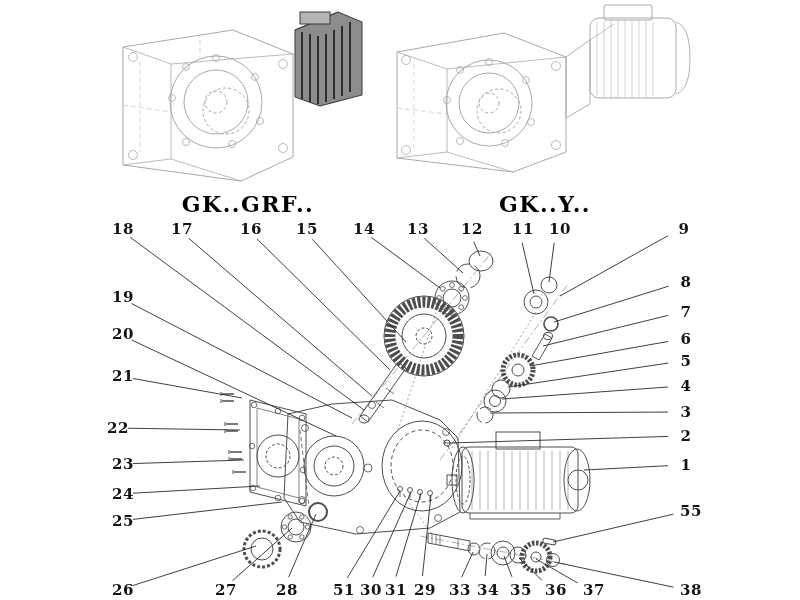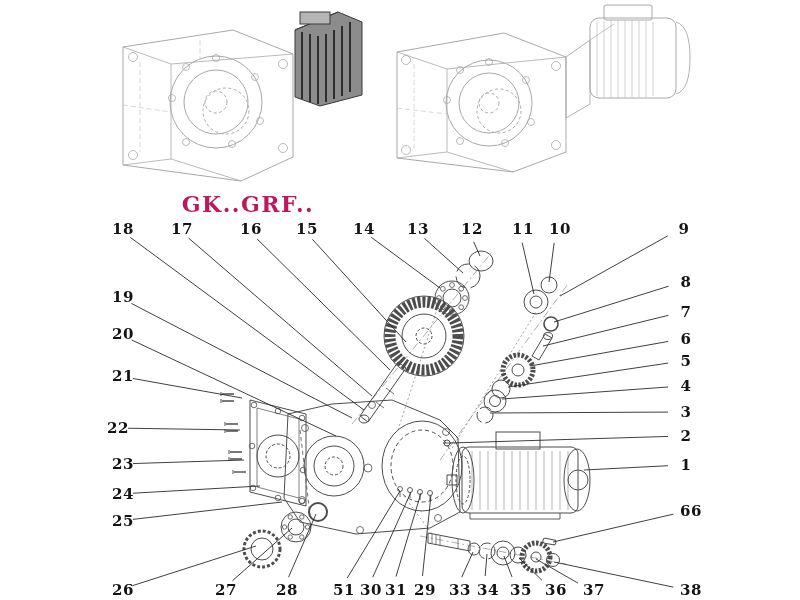--- a/index.html
+++ b/index.html
@@ -3,21 +3,21 @@
 <meta charset="utf-8">
 <style>
   *{margin:0;padding:0;box-sizing:border-box}
   html,body{width:800px;height:600px}
   body{background:#fff;font-family:"DejaVu Serif",serif}
   #stage{position:relative;width:800px;height:600px;background:#fff;overflow:hidden}
   #art,#leader-lines{position:absolute;left:0;top:0;width:800px;height:600px}
   #leader-lines{pointer-events:none}
   #callout-layer{position:absolute;left:4px;top:0;width:800px;height:448px}
   .callout{position:absolute;transform:translate(-50%,-50%);font-weight:700;font-size:15px;color:#141414;letter-spacing:.5px;line-height:1}
-  .title{position:absolute;transform:translateX(-50%);font-weight:700;font-size:22px;color:#be185d;letter-spacing:1.5px;white-space:nowrap}
+  .title{position:absolute;transform:translateX(-50%);font-weight:700;font-size:22px;color:#000000;letter-spacing:1.5px;white-space:nowrap}
   #title-left{left:248px;top:191px}
   #title-right{left:545px;top:191px}
 </style>
 </head>
 <body>
 
 <div id="stage">
 
   <svg id="art" viewBox="0 0 800 600">
 
@@ -321,21 +321,21 @@
       <div class="callout" style="left: 556px; top: 229px;">10</div>
       <div class="callout" style="left: 680px; top: 229px;">9</div>
       <div class="callout" style="left: 682px; top: 282px;">8</div>
       <div class="callout" style="left: 682px; top: 312px;">7</div>
       <div class="callout" style="left: 682px; top: 339px;">6</div>
       <div class="callout" style="left: 682px; top: 361px;">5</div>
       <div class="callout" style="left: 682px; top: 386px;">4</div>
       <div class="callout" style="left: 682px; top: 412px;">3</div>
       <div class="callout" style="left: 682px; top: 436px;">2</div>
       <div class="callout" style="left: 682px; top: 465px;">1</div>
-      <div class="callout" style="left: 687px; top: 511px;">66</div>
+      <div class="callout" style="left: 687px; top: 511px;">55</div>
       <div class="callout" style="left: 119px; top: 297px;">19</div>
       <div class="callout" style="left: 119px; top: 334px;">20</div>
       <div class="callout" style="left: 119px; top: 376px;">21</div>
       <div class="callout" style="left: 114px; top: 428px;">22</div>
       <div class="callout" style="left: 119px; top: 464px;">23</div>
       <div class="callout" style="left: 119px; top: 494px;">24</div>
       <div class="callout" style="left: 119px; top: 521px;">25</div>
       <div class="callout" style="left: 119px; top: 590px;">26</div>
       <div class="callout" style="left: 222px; top: 590px;">27</div>
       <div class="callout" style="left: 283px; top: 590px;">28</div>
@@ -345,13 +345,14 @@
       <div class="callout" style="left: 421px; top: 590px;">29</div>
       <div class="callout" style="left: 456px; top: 590px;">33</div>
       <div class="callout" style="left: 484px; top: 590px; text-align: right;">34</div>
       <div class="callout" style="left: 517px; top: 590px;">35</div>
       <div class="callout" style="left: 552px; top: 590px;">36</div>
       <div class="callout" style="left: 590px; top: 590px;">37</div>
       <div class="callout" style="left: 687px; top: 590px;">38</div>
     </div>
 
   <div class="title" id="title-left">GK..GRF..</div>
+  <div class="title" id="title-right">GK..Y..</div>
 </div>
 
 </body></html>

